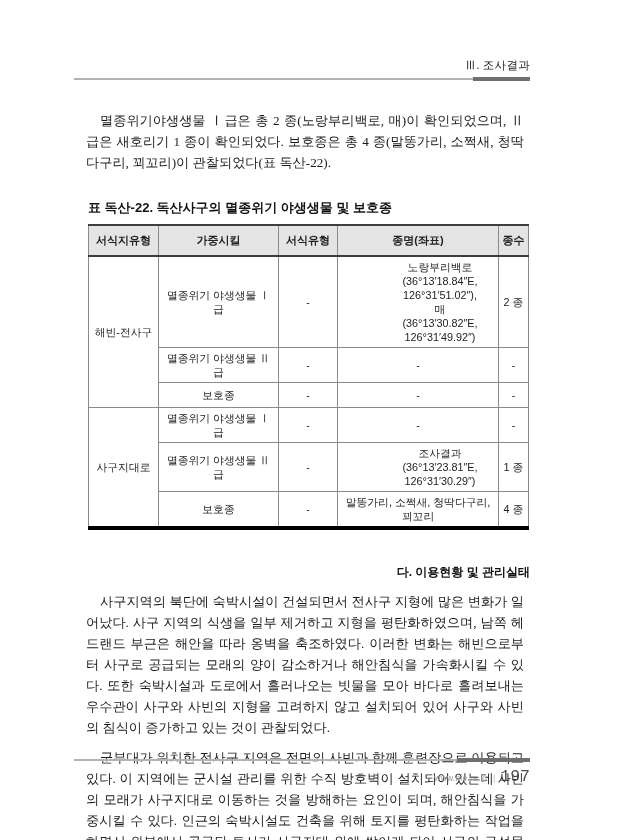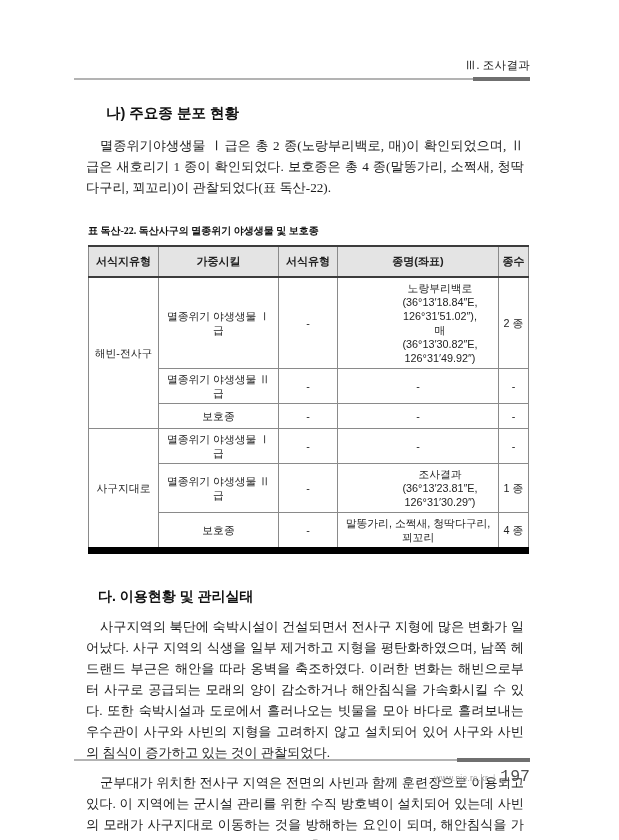--- a/index.html
+++ b/index.html
@@ -26,42 +26,43 @@
   
   .content{position:absolute;top:104px;left:80px;width:450px;}
 
   .heading-na{
     font-family:"Liberation Sans", sans-serif;
     font-size:14.5px;font-weight:bold;color:#111;
     margin:0 0 12px 26px;
   }
   .heading-da{
     font-family:"Liberation Sans", sans-serif;
-    font-size:14px;font-weight:bold;color:#111;
+    font-size:12px;font-weight:bold;color:#111;
     margin:34px 0 10px 18px;
+    text-align:right;
   }
   .para{
     margin:6px;
     font-size:13.2px;line-height:21px;
     text-align:justify;text-indent:14px;
     color:#1a1a1a;
   }
   .para + .para{margin-top:9px;}
 
   .table-caption{
     margin:26px 0 7px 8px;
-    font-size:10px;font-weight:bold;color:#111;
-    font-family:Liberation Serif, serif;
+    font-size:13px;font-weight:bold;color:#111;
+    font-family:Liberation Sans, sans-serif;
   }
   table.species{
     margin-left:8px;width:440px;
     border-collapse:collapse;table-layout:fixed;
     font-family:"Liberation Sans", sans-serif;
     font-size:10.8px;color:#222;
-    border-top:2px solid #3c3c3c;border-bottom:7px solid #000000;
+    border-top:2px solid #3c3c3c;border-bottom:4px solid #000000;
   }
   table.species th,table.species td{
     border:1px solid #8a8a8a;
     text-align:center;vertical-align:middle;
     padding:3px 3px;line-height:1.3;
   }
   table.species thead th{
     background:#e4e4e4;font-weight:bold;font-size:11px;
     height:23px;border-bottom:2px solid #3c3c3c;
   }
@@ -87,21 +88,20 @@
 
   <div class="running-head">
     <div class="running-head-title">Ⅲ. 조사결과</div>
     <div class="rule">
       <span class="accent accent-head"></span>
     </div>
   </div>
 
   <div class="content">
 
-    <h2 class="heading-na">나) 주요종 분포 현황</h2>
 
     <p class="para">멸종위기야생생물 Ⅰ급은 총 2 종(노랑부리백로, 매)이 확인되었으며, Ⅱ급은 새호리기 1 종이 확인되었다. 보호종은 총 4 종(말똥가리, 소쩍새, 청딱다구리, 꾀꼬리)이 관찰되었다(표 독산-22).</p>
 
     <div class="table-caption">표 독산-22. 독산사구의 멸종위기 야생생물 및 보호종</div>
 
     <table class="species">
       <colgroup>
         <col style="width:70px">
           <col style="width:120px">
           <col style="width:59px">

